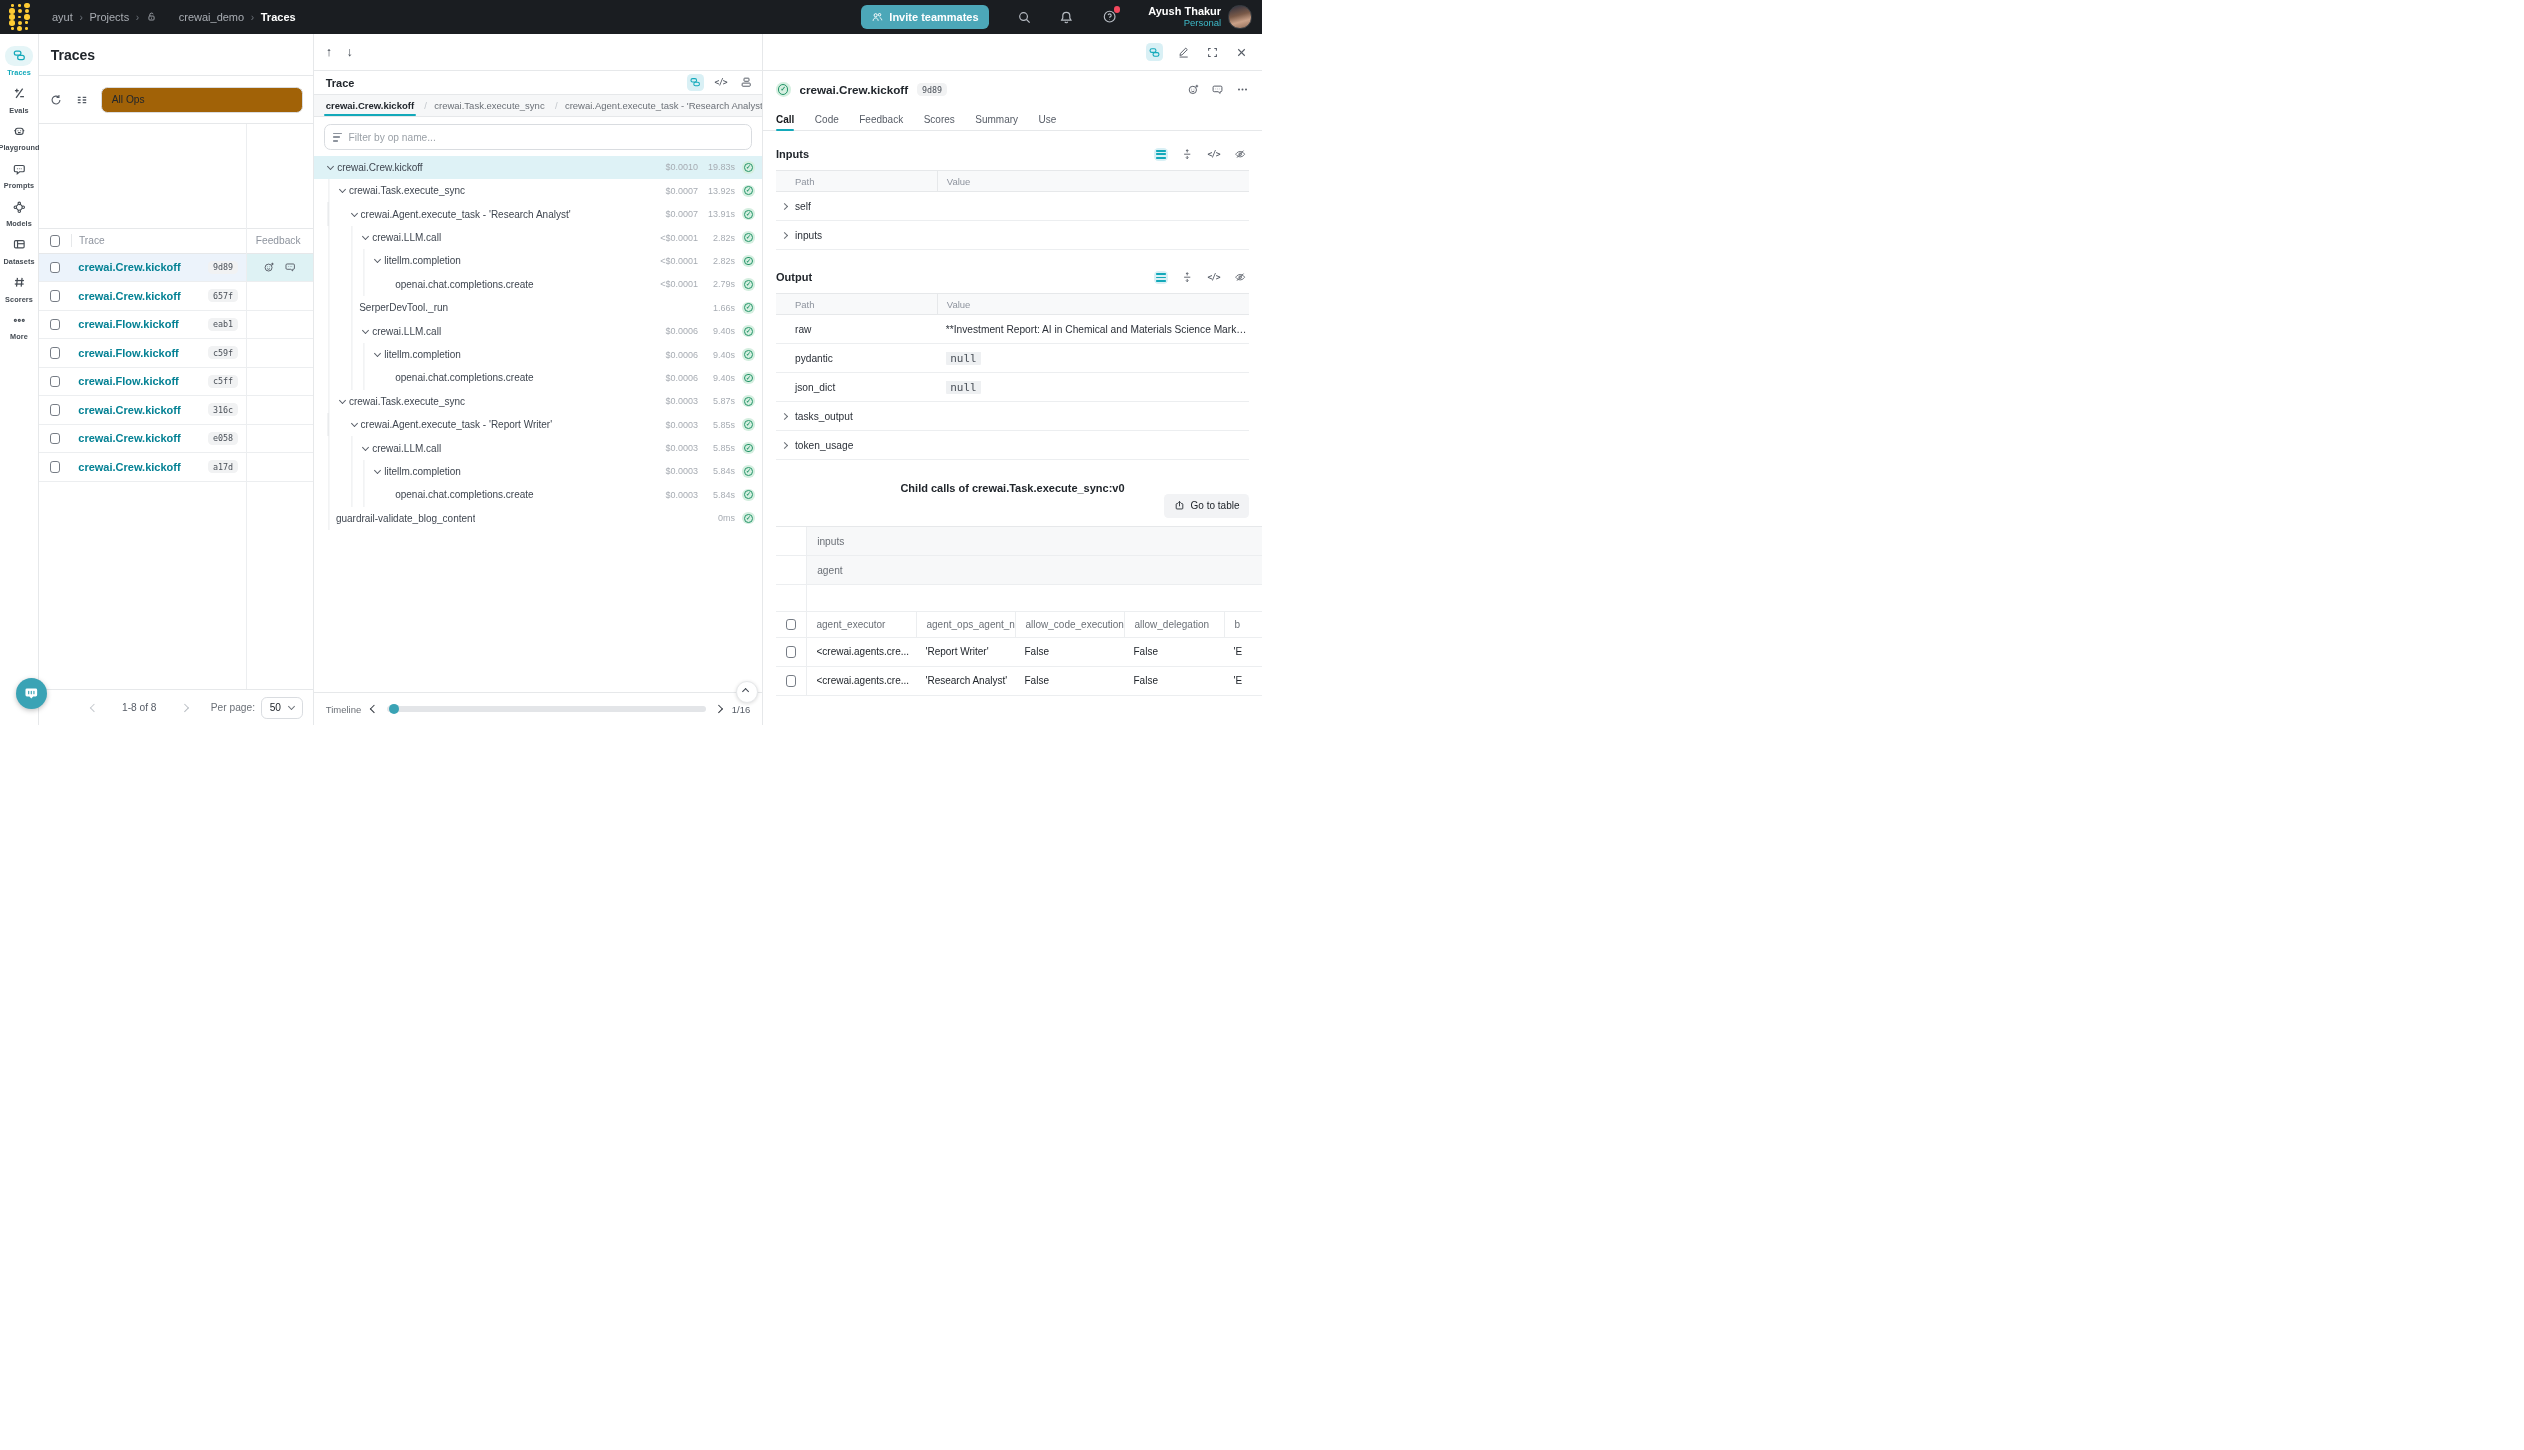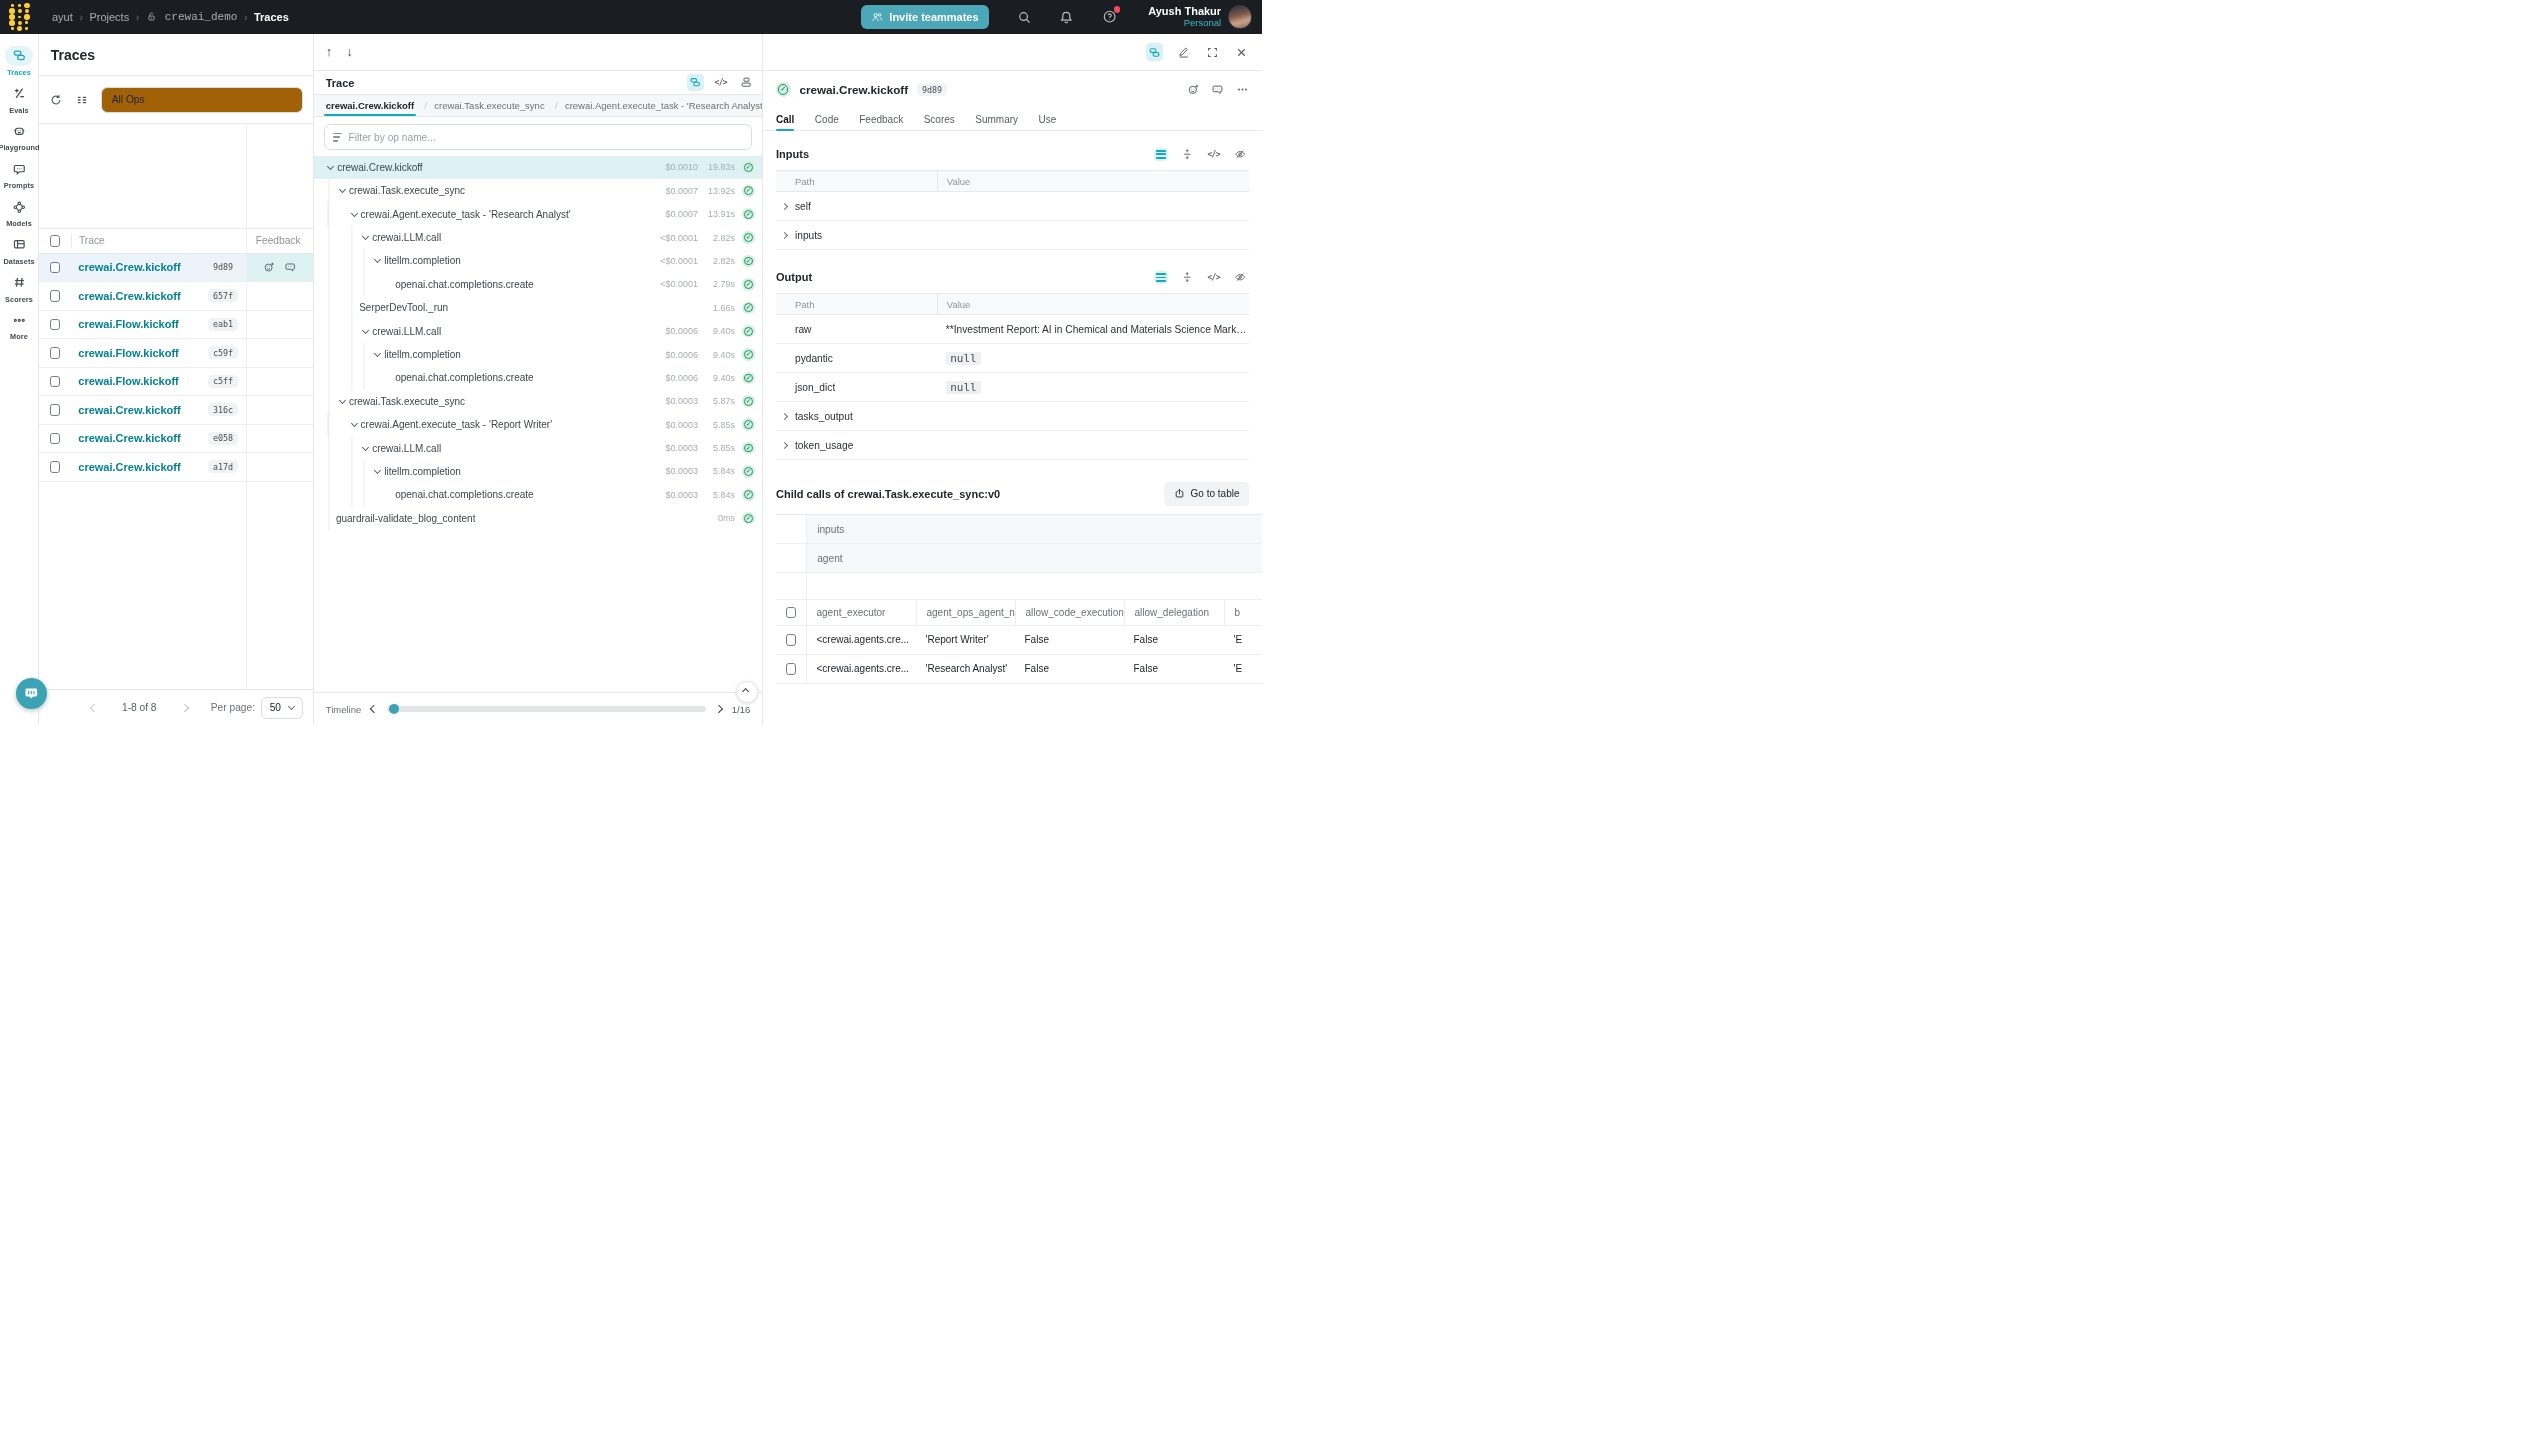--- a/index.html
+++ b/index.html
@@ -12,21 +12,21 @@
   body{font-family:"Liberation Sans",sans-serif; color:var(--ink);}
   .app{width:1262px; height:725px; overflow:hidden; position:relative; background:#fff; display:flex; flex-direction:column;}
 
   
   .navbar{height:34px; flex:none; background:#1a1d21; display:flex; align-items:center; padding:0 10.2px 0 0;}
   .logo{width:39px; flex:none; display:grid; grid-template-rows:repeat(5,5.1px); grid-auto-flow:column; grid-template-columns:repeat(3,6.6px); justify-content:center; align-content:center; gap:0.7px;}
   .logo i{border-radius:50%; background:#ffcc33; place-self:center; display:block;}
   .logo i.s{width:2.6px;height:2.6px}.logo i.m{width:4px;height:4px}.logo i.l{width:5.5px;height:5.5px}
   .crumbs{display:flex; align-items:center; gap:6.6px; margin-left:13px; font-size:11px; color:#a9adb3;}
   .crumbs .sep{color:#6e747c; font-size:10.2px;}
-  .crumbs .proj{display:flex; gap:8px;font-family:Liberation Mono, monospace;}
+  .crumbs .proj{display:flex; gap:22px;}
   .crumbs .last{color:#fff; font-weight:700;}
   .nav-right{margin-left:auto; display:flex; align-items:center; gap:28px;}
   .invite{display:flex; align-items:center; gap:5.8px; background:#4ca7b8; color:#fff; border:none; height:23.4px; padding:0 10.2px; border-radius:5.8px; font-size:11px; font-weight:600; font-family:inherit; cursor:pointer;}
   .nav-ic{color:#b8bdc4; display:flex; position:relative; cursor:pointer;}
   .nav-ic .dot{position:absolute; top:-2.9px; right:-2.9px; width:6.6px; height:6.6px; border-radius:50%; background:#f4485d;}
   .userbox{display:flex; align-items:center; gap:7.3px; margin-left:2.9px;}
   .usertxt{text-align:right; line-height:1.15;}
   .uname{color:#fff; font-size:11px; font-weight:700;}
   .uscope{color:#3dbac9; font-size:9.5px;}
   .avatar{width:23.4px; height:23.4px; border-radius:50%; background:linear-gradient(165deg,#3a3640 8%,#7a5a48 42%,#caa188 68%,#8f6b57 100%); border:0.7px solid #3a3f45; cursor:pointer;}
@@ -138,21 +138,21 @@
   .pt-head{height:21px; background:#f8f9fa; border-bottom:0.7px solid var(--line); display:flex; align-items:center; font-size:9.5px; color:#8e949e;}
   .pt-head .c1{width:161px; padding-left:19px;}
   .pt-head .c2{flex:1; border-left:0.7px solid var(--line); padding-left:8.8px; align-self:stretch; display:flex; align-items:center;}
   .prow{min-height:29px; display:flex; align-items:center; border-bottom:0.7px solid var(--line-lt); font-size:10.2px; color:#2b3038;}
   .prow .pchev{width:19px; padding-left:5.8px; flex:none; display:flex; color:#6b7077;}
   .cr{width:5.1px; height:5.1px; border-top:1.2px solid #6b7077; border-right:1.2px solid #6b7077; transform:rotate(45deg);}
   .prow .path{width:142px; flex:none; white-space:nowrap;}
   .prow.noexp .path{padding-left:19px; width:161px;}
   .prow .val{flex:1; min-width:0; white-space:nowrap; overflow:hidden; text-overflow:ellipsis; padding-left:8.8px;}
   .nullbadge{font-family:"DejaVu Sans Mono",monospace; font-size:11px; background:#eef0f2; color:#4a5058; border-radius:2.9px; padding:1.5px 4.4px;}
-  .child-head{display:flex; align-items:center; margin-top:22px; margin-bottom:8.8px;}
+  .child-head{display:flex; align-items:center; margin-top:22px; margin-bottom:8.8px;flex-direction:column;}
   .gototable{margin-left:auto; display:flex; align-items:center; gap:5.8px; background:#f2f3f5; border:none; border-radius:4.4px; height:23.4px; padding:0 9.5px; font-size:10px; font-family:inherit; color:#21262c; cursor:pointer;}
   .ctable{margin-right:-13px; border-top:0.7px solid var(--line); overflow:hidden;}
   .ct-row{display:flex; align-items:stretch; border-bottom:0.7px solid var(--line-lt);}
   .ct-cb{width:31px; flex:none; border-right:0.7px solid var(--line-lt); display:flex; align-items:center; justify-content:center;}
   .ct-group{flex:1; background:#f7f8f9; display:flex; align-items:center; padding-left:10.2px; font-size:10.2px; color:#6b7077; height:28px;}
   .ct-gap{flex:1; height:25.6px;}
   .ct-headrow{display:flex; align-items:stretch; border-bottom:0.7px solid var(--line-lt); height:26px; font-size:10px; color:#6b7077;}
   .ct-hcell{display:flex; align-items:center; padding-left:9.5px; border-left:0.7px solid var(--line-lt); white-space:nowrap; overflow:hidden;}
   .ct-hcell:nth-child(2){border-left:none;}
   .ct-cell{display:flex; align-items:center; padding-left:9.5px; font-size:10px; color:#21262c; white-space:nowrap; overflow:hidden; height:28px;}

